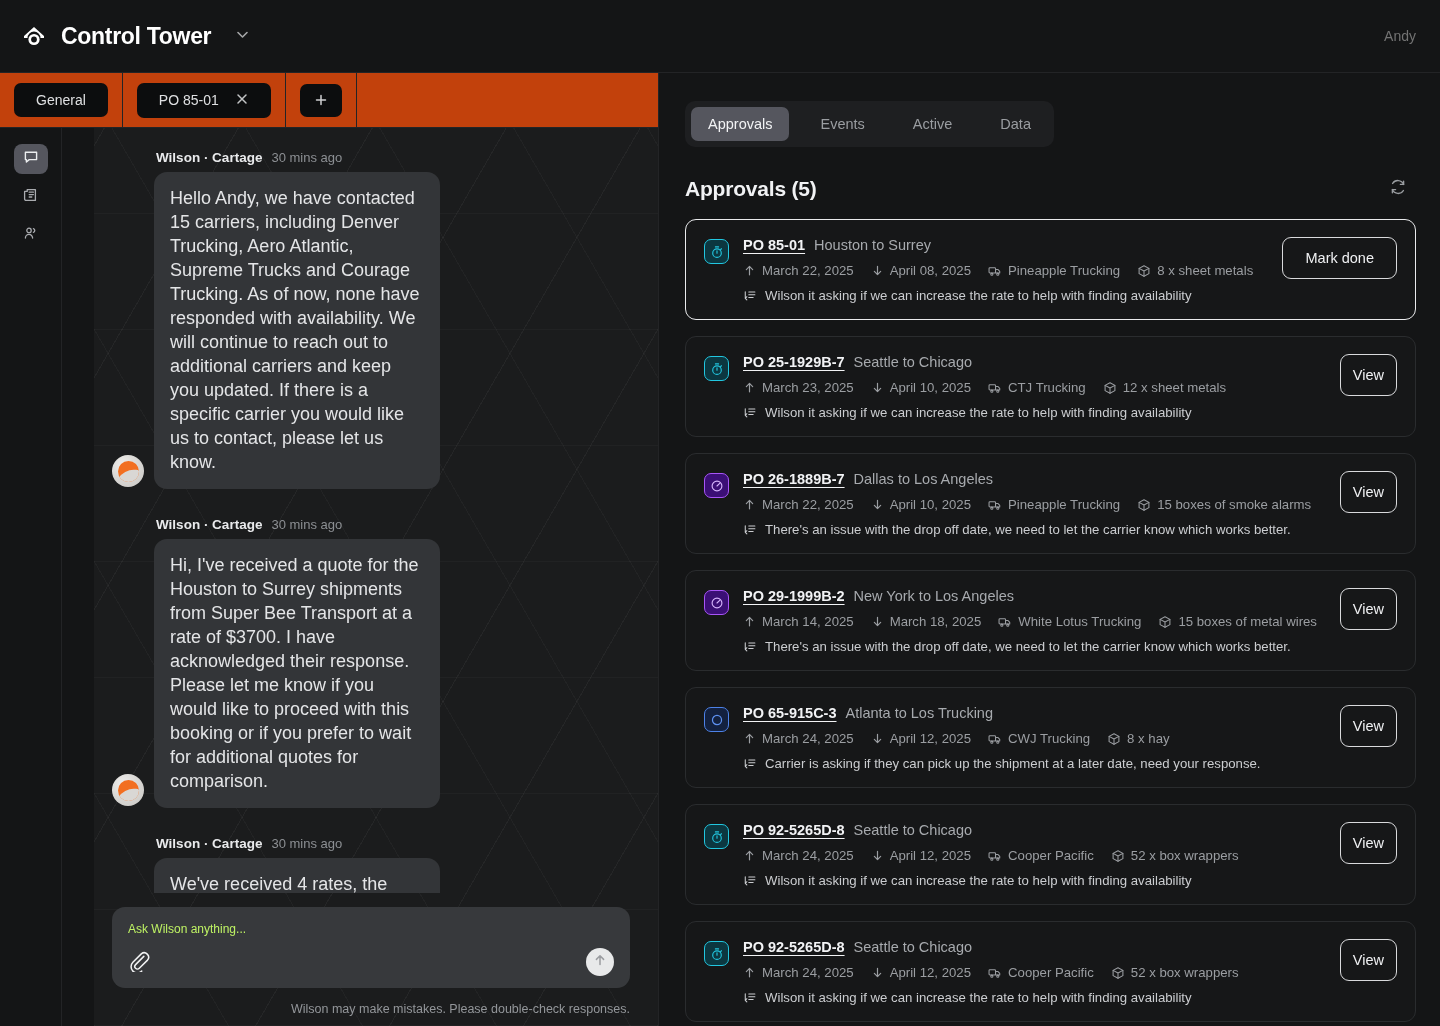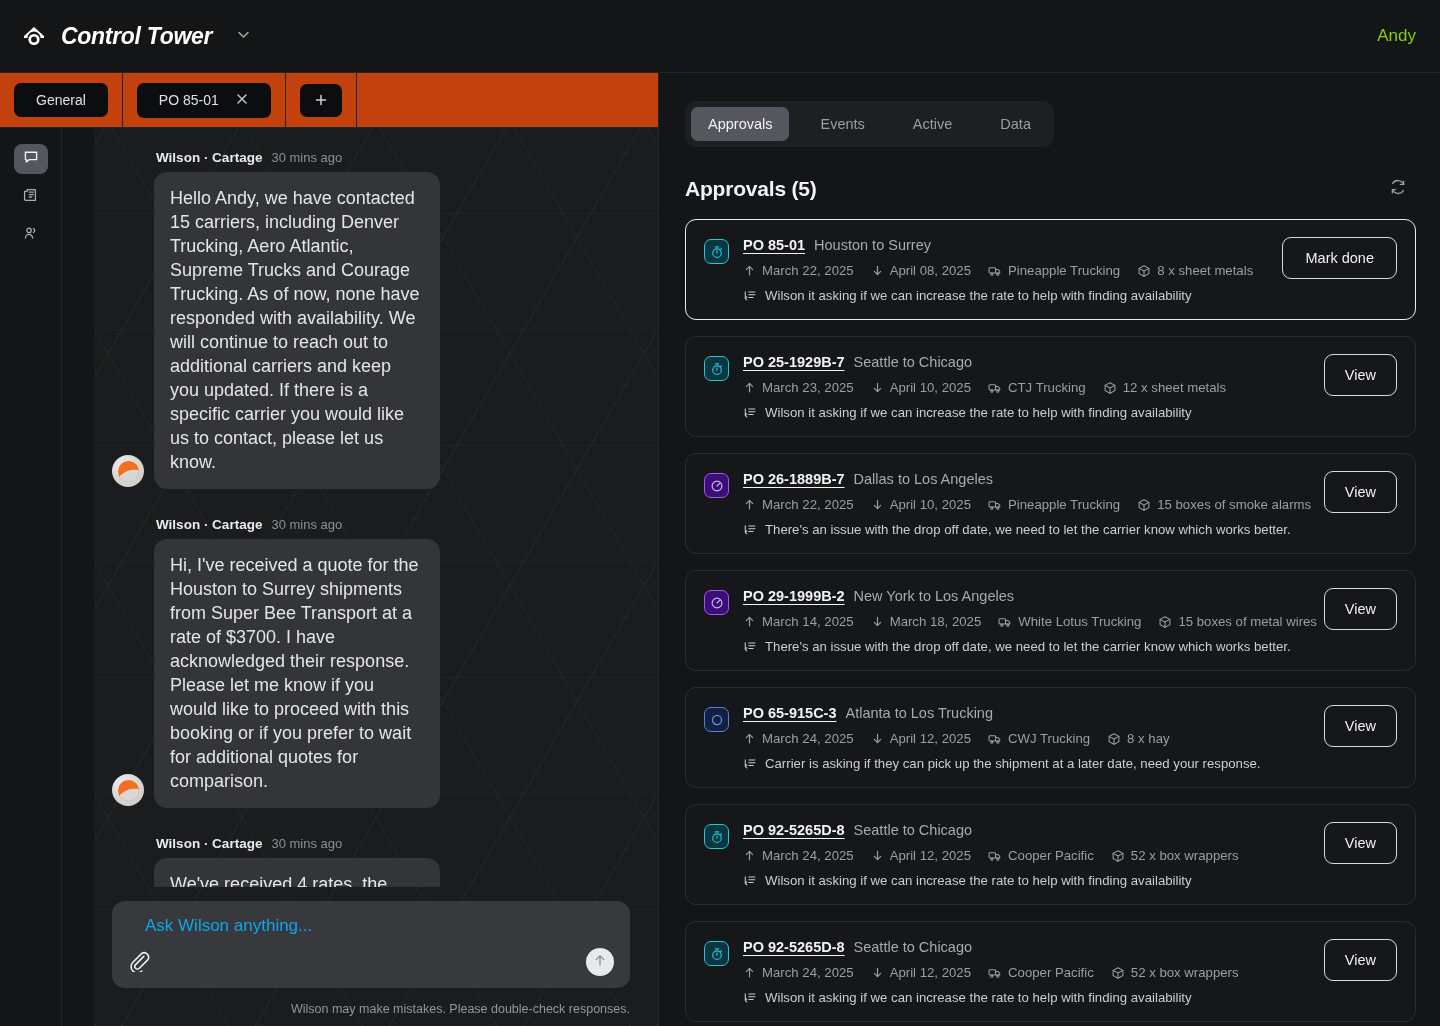--- a/index.html
+++ b/index.html
@@ -13,26 +13,26 @@
   .app { width: 1440px; height: 1026px; display: flex; flex-direction: column; }
 
   
   .topbar {
     height: 73px; min-height: 73px;
     background: #141516;
     display: flex; align-items: center;
     padding: 0 24px 0 20px;
     border-bottom: 1px solid #232426;
   }
-  .brand { display: flex; align-items: center; gap: 13px; font-style: italic; }
+  .brand { display: flex; align-items: center; gap: 13px; }
   .brand-logo { width: 28px; height: 28px; display: block; }
   .brand-title { font-size: 23px; font-weight: 700; letter-spacing: -0.3px; color: #fff; }
   .chev { margin-left: 10px; opacity: .75; display:block; }
   .topbar-spacer { flex: 1; }
-  .user-name { font-size: 17px; color: #84cc16; }
+  .user-name { font-size: 14px; color: #737373; }
 
   
   .body { flex: 1; display: flex; min-height: 0; }
 
   
   .left {
     width: 659px; min-width: 659px;
     display: flex; flex-direction: column;
     border-right: 1px solid #232426;
     background: #141516;
@@ -153,21 +153,21 @@
 
   
   .composer-wrap { position: relative; padding: 14px 28px 8px 18px; }
   .composer {
     background: #37393c;
     border-radius: 13px;
     padding: 15px 16px 12px 16px;
     min-height: 78px;
     display: flex; flex-direction: column; justify-content: space-between;
   }
-  .composer-ph { font-size: 17px; color: #0ea5e9; margin-left: 17px; }
+  .composer-ph { font-size: 12px; color: #bef264; }
   .composer-row { display: flex; align-items: flex-end; justify-content: space-between; margin-top: 12px; }
   .attach { color: #f2f3f4; display: block; }
   .send {
     width: 28px; height: 28px; border-radius: 50%;
     background: #e8e9ea;
     display: flex; align-items: center; justify-content: center;
     color: #9a9ca0;
   }
   .disclaimer {
     position: relative;
@@ -238,21 +238,21 @@
   .meta { display: flex; align-items: center; gap: 6px; font-size: 13.2px; color: #9b9ea2; white-space: nowrap; }
   .meta svg { display: block; flex: 0 0 auto; }
   .note { display: flex; align-items: center; gap: 8px; font-size: 13.2px; color: #cbcdd0; }
   .note svg { display:block; flex: 0 0 auto; }
   .card-action { margin-left: auto; padding-left: 12px; }
   .btn-outline {
     border: 1px solid #d9dadc;
     background: transparent;
     color: #f0f1f3;
     border-radius: 9px;
-    padding: 12px 20px;
+    padding: 12px 12px;
     font-size: 14.5px;
     font-family: inherit;
     white-space: nowrap;
   }
   .btn-outline.wide { padding: 12px 22px; }
 </style>
 </head>
 <body>
 
 <div class="app">

